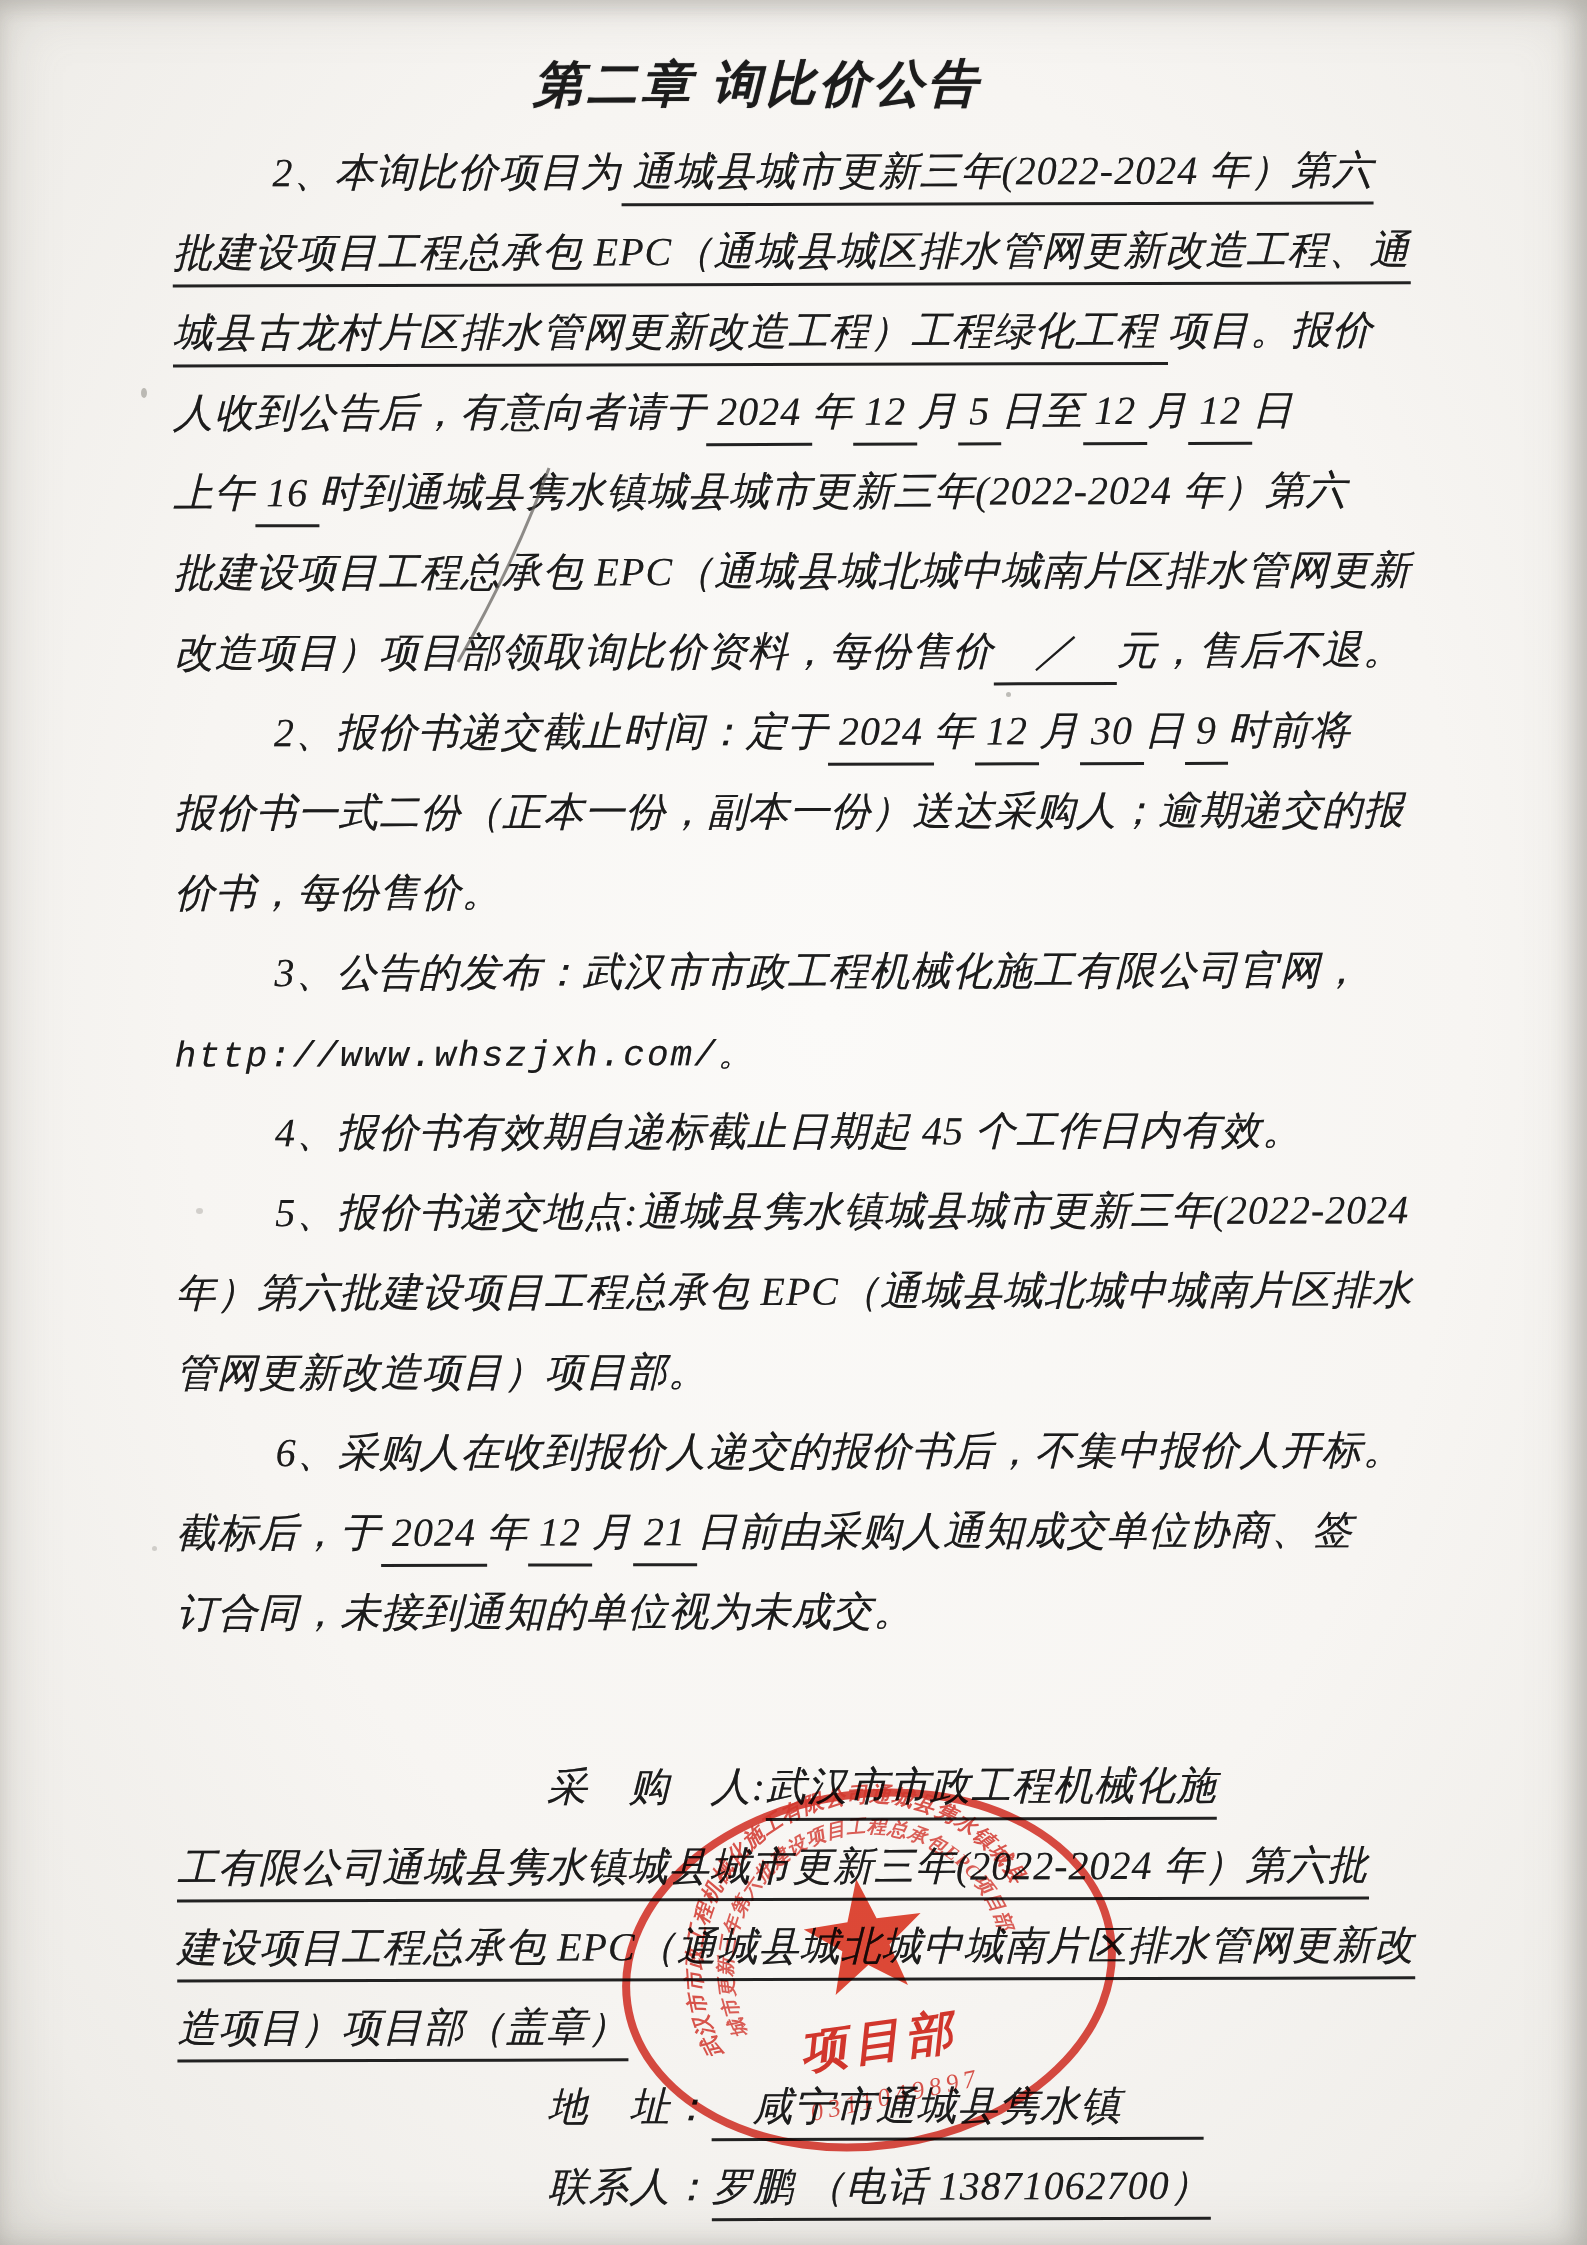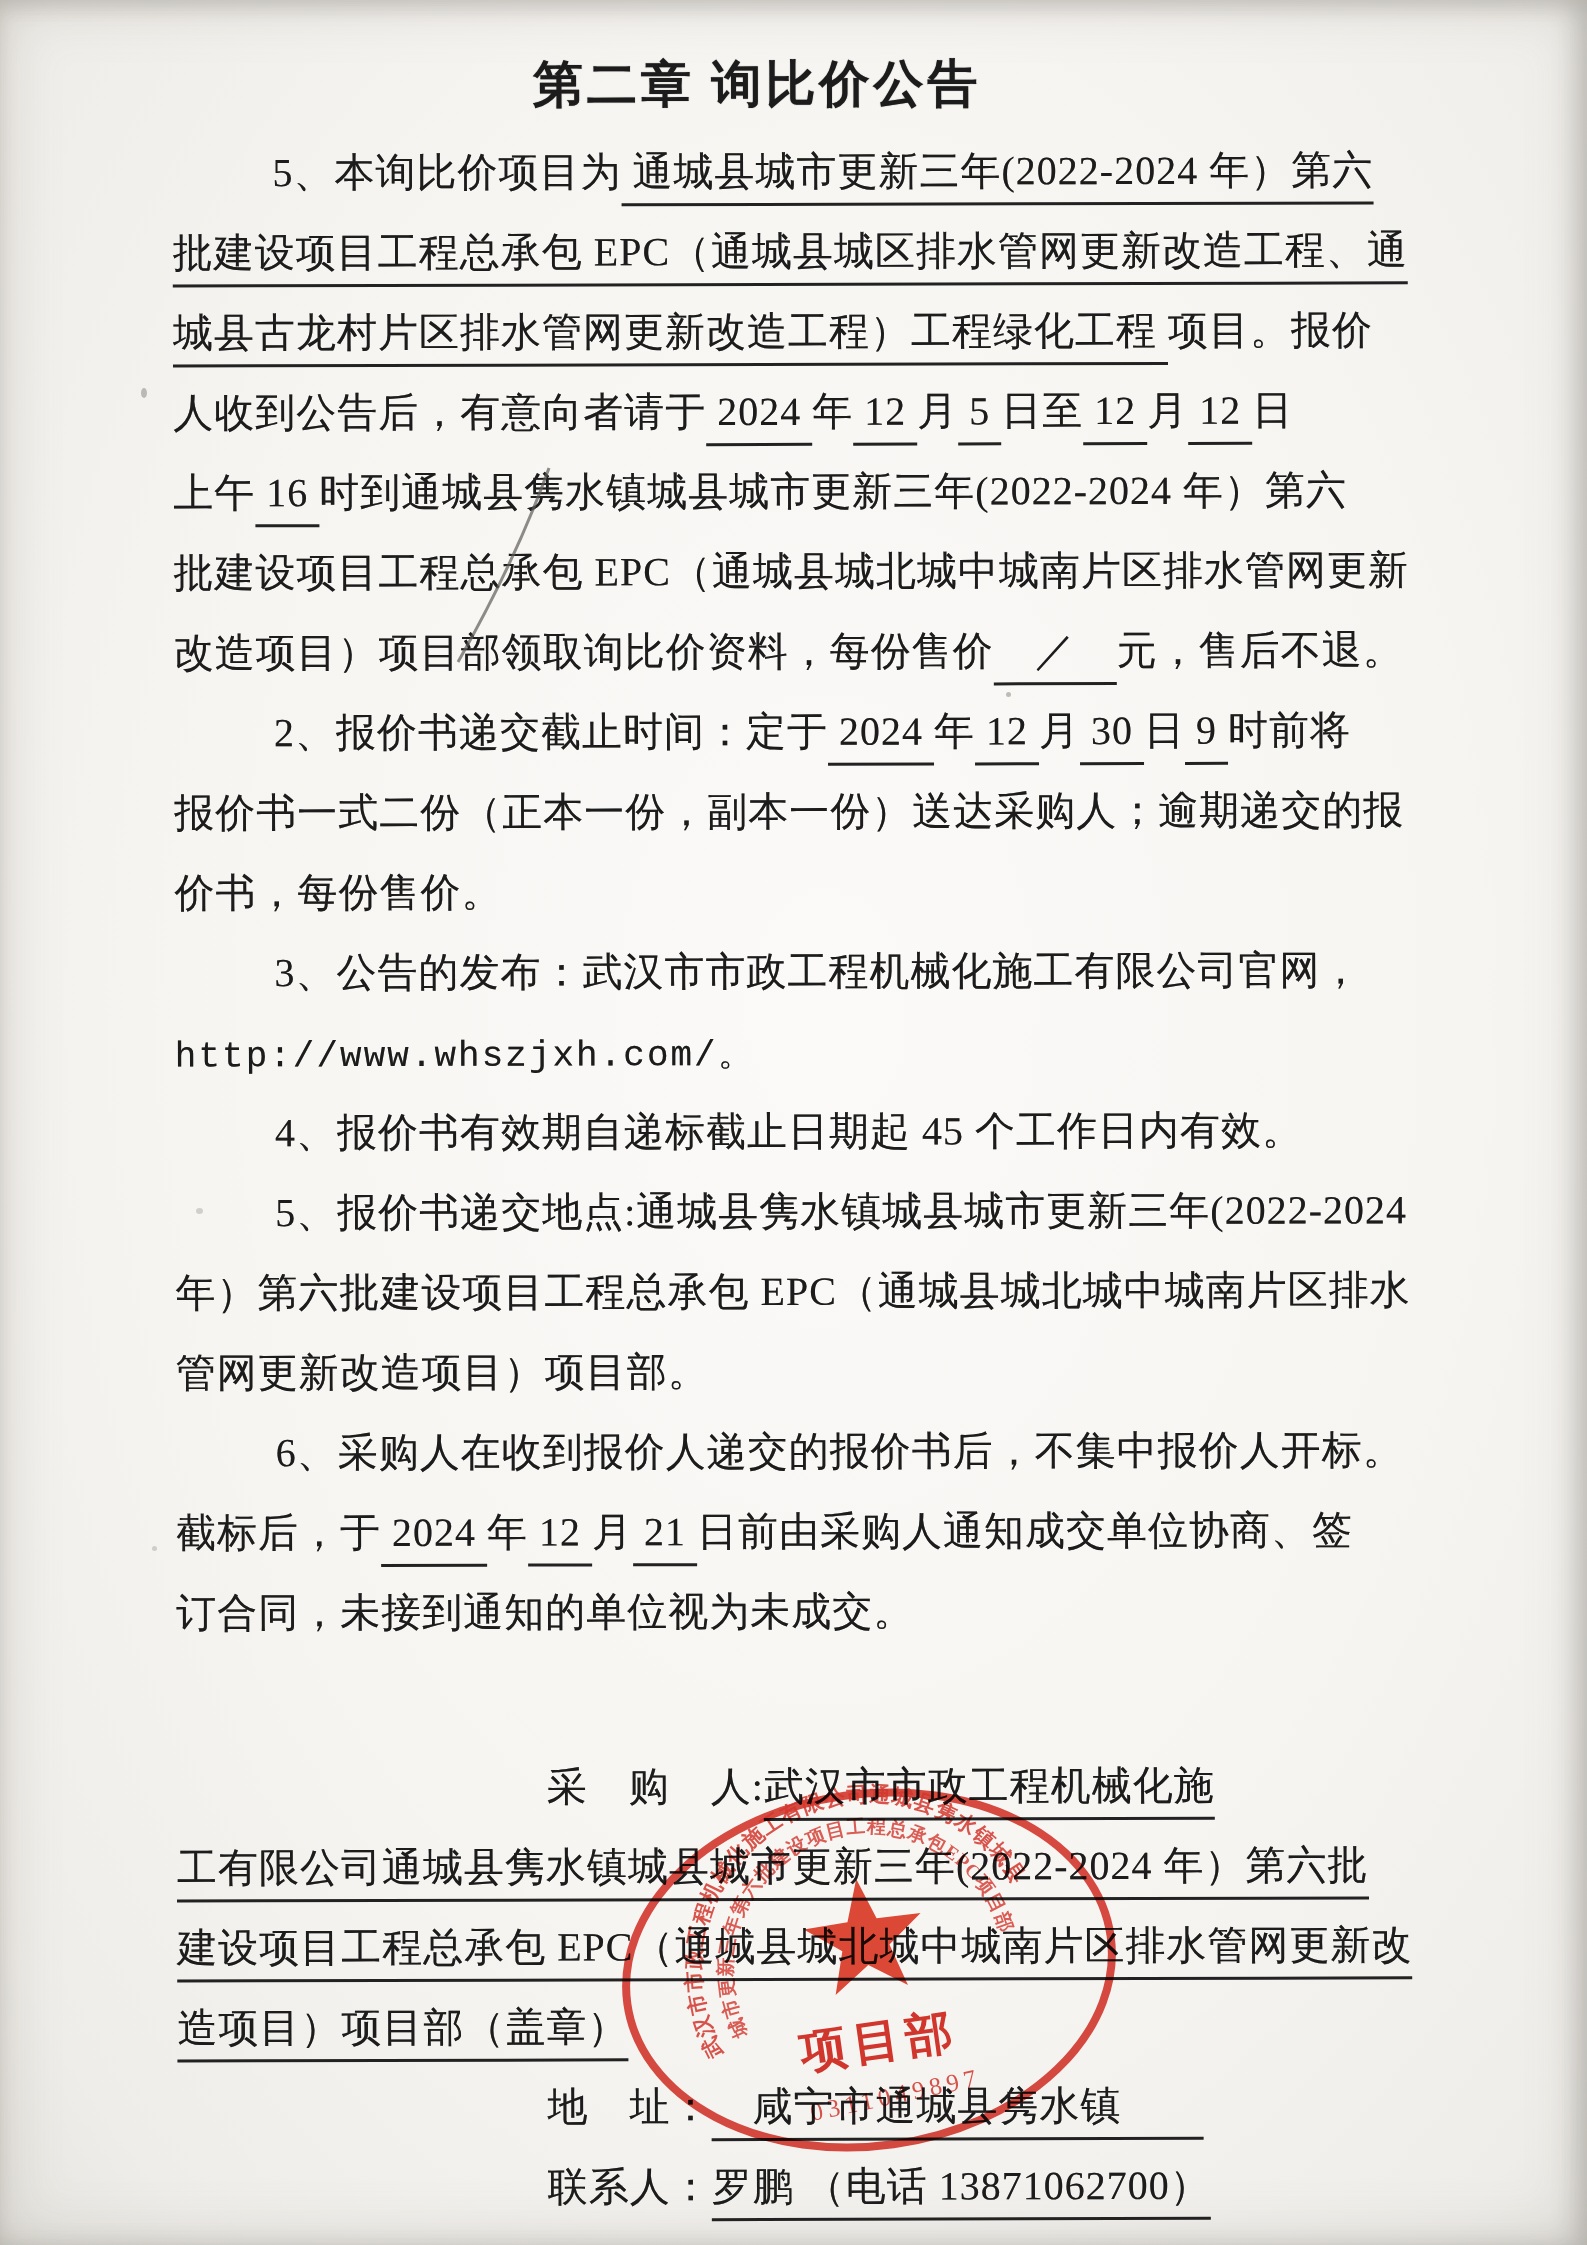--- a/index.html
+++ b/index.html
@@ -6,20 +6,21 @@
   #page{
     position:relative;
     width:1587px;height:2245px;
     margin:0 auto;
     background:
       radial-gradient(ellipse at 52% 45%, #fbfaf8 0%, #f7f5f2 55%, #efede9 88%, #e6e4df 100%);
     box-shadow: inset 0 0 60px rgba(120,115,105,.25), inset -14px 0 22px rgba(90,88,82,.18), inset 0 10px 18px rgba(120,115,105,.15);
     overflow:hidden;
     font-family:"Liberation Serif","DejaVu Serif",serif;
     color:#1c1c1c;
+    font-style:italic;
   }
   #content{
     position:absolute; left:175px; top:36px; width:1170px;
     transform:rotate(-0.15deg);
   }
   .doc-title{
     height:96px; line-height:96px; text-align:center;
     font-size:50px; font-weight:bold; letter-spacing:4px;
     text-shadow:0 0 1px rgba(0,0,0,.55);
   }
@@ -42,21 +43,21 @@
   #marks{ position:absolute; left:0; top:0; width:1587px; height:2245px; pointer-events:none; }
   .speck{ position:absolute; background:#8d8a84; border-radius:50%; opacity:.55; }
 </style>
 </head>
 <body>
 
 <div id="page">
   <div id="content">
     <div class="doc-title">第二章 询比价公告</div>
     <div id="doc-lines">
-        <div class="line indent"><span>5、本询比价项目为</span><span class="u"> 通城县城市更新三年(2022-2024 年）第六</span></div>
+        <div class="line indent"><span>2、本询比价项目为</span><span class="u"> 通城县城市更新三年(2022-2024 年）第六</span></div>
         <div class="line"><span class="u">批建设项目工程总承包 EPC（通城县城区排水管网更新改造工程、通</span></div>
         <div class="line"><span class="u">城县古龙村片区排水管网更新改造工程）工程绿化工程 </span><span>项目。报价</span></div>
         <div class="line"><span>人收到公告后，有意向者请于</span><span class="u"> 2024 </span><span>年</span><span class="u"> 12 </span><span>月</span><span class="u"> 5 </span><span>日至</span><span class="u"> 12 </span><span>月</span><span class="u"> 12 </span><span>日</span></div>
         <div class="line"><span>上午</span><span class="u"> 16 </span><span>时到通城县隽水镇城县城市更新三年(2022-2024 年）第六</span></div>
         <div class="line"><span>批建设项目工程总承包 EPC（通城县城北城中城南片区排水管网更新</span></div>
         <div class="line"><span>改造项目）项目部领取询比价资料，每份售价</span><span class="u">　／　</span><span>元，售后不退。</span></div>
         <div class="line indent"><span>2、报价书递交截止时间：定于</span><span class="u"> 2024 </span><span>年</span><span class="u"> 12 </span><span>月</span><span class="u"> 30 </span><span>日</span><span class="u"> 9 </span><span>时前将</span></div>
         <div class="line"><span>报价书一式二份（正本一份，副本一份）送达采购人；逾期递交的报</span></div>
         <div class="line"><span>价书，每份售价。</span></div>
         <div class="line indent"><span>3、公告的发布：武汉市市政工程机械化施工有限公司官网，</span></div>

